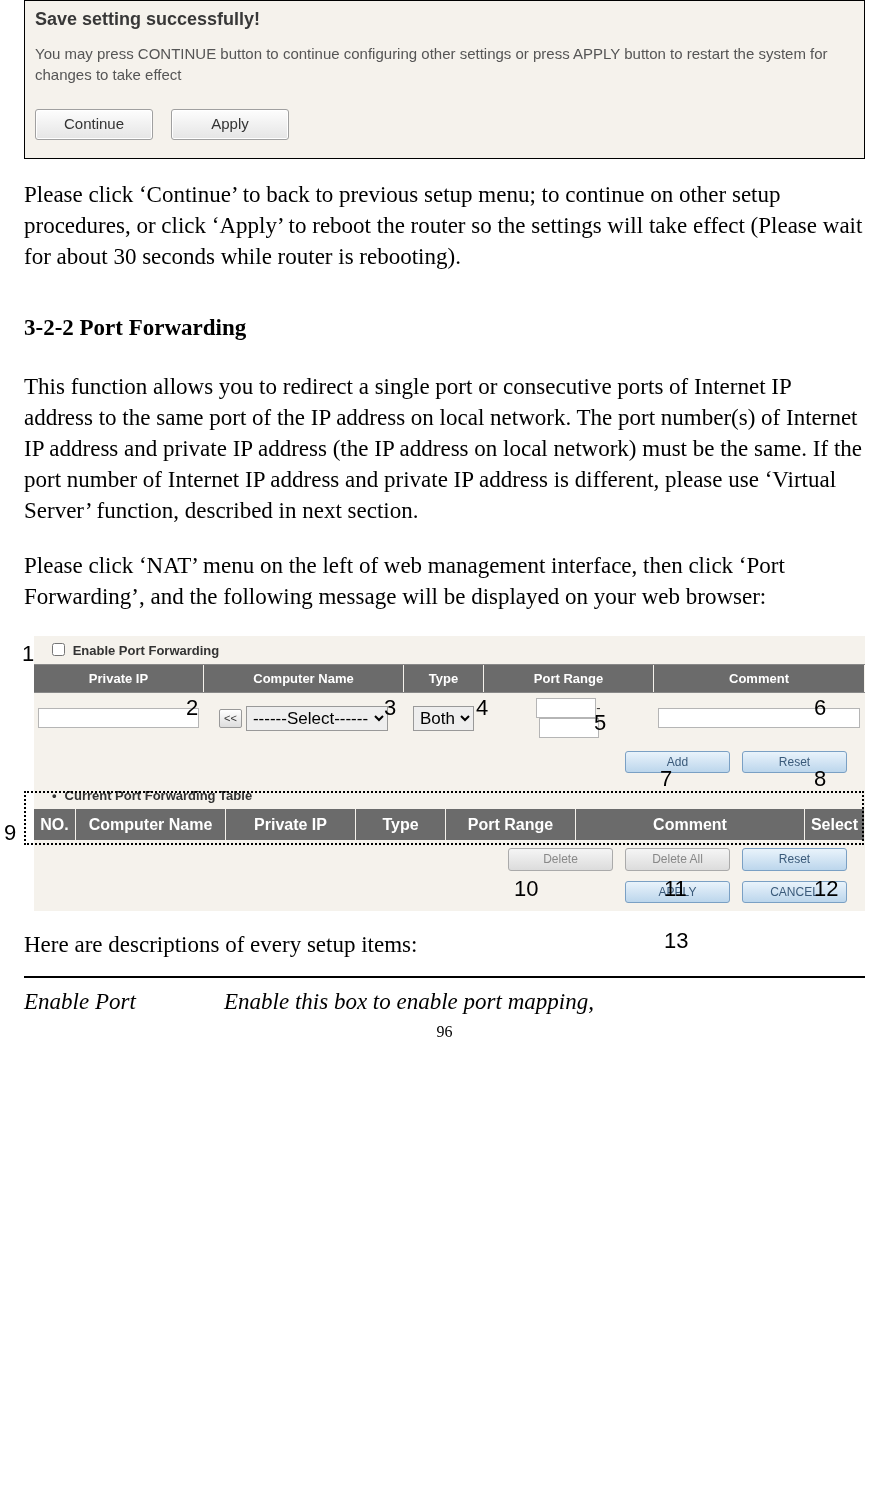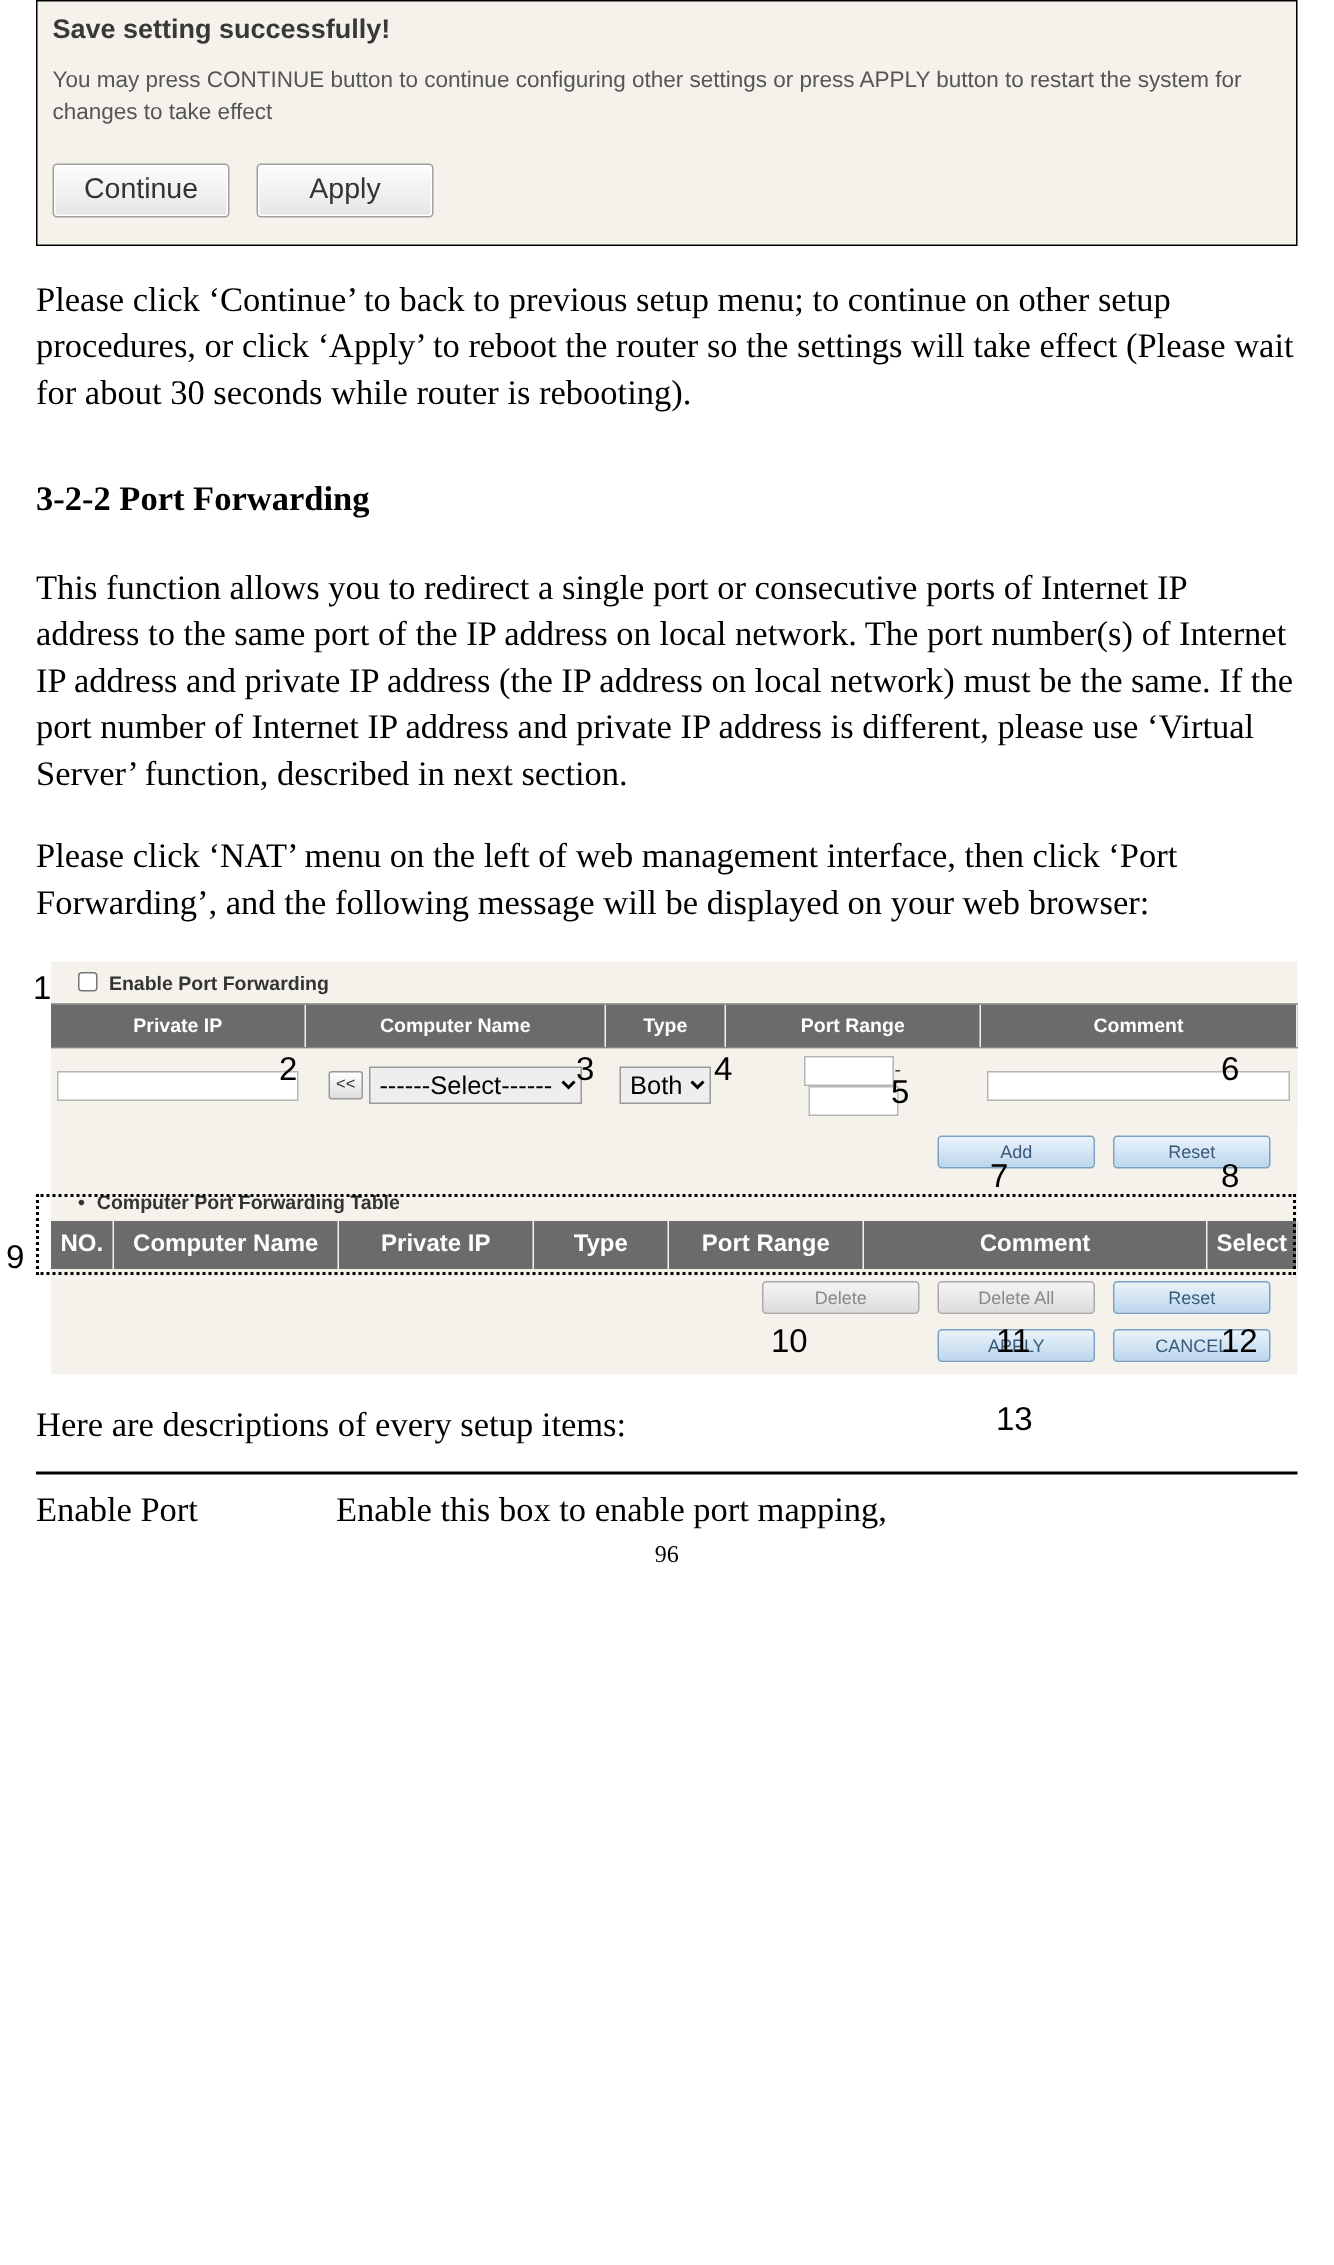--- a/index.html
+++ b/index.html
@@ -35,21 +35,21 @@
     padding: 0 10px 24px 10px;
     line-height: 1.4;
   }
   .dialog-btns {
     padding: 0 10px;
     display: flex;
     gap: 18px;
   }
   .winbtn {
     font-family: Arial, sans-serif;
-    font-size: 19px;
+    font-size: 15px;
     color: #333;
     background: linear-gradient(#fdfdfd,#e5e5e5);
     border: 1px solid #a0a0a0;
     border-radius: 3px;
     min-width: 118px;
     padding: 4px 0;
     text-align: center;
     box-shadow: 0 0 0 1px #fff inset;
   }
 
@@ -126,21 +126,21 @@
     color:#000;
   }
   .dotted-box{
     position:absolute;
     border:2px dotted #000;
     pointer-events:none;
   }
 
   .desc-line { margin-top:8px;}
   hr.rule { border:none; border-top:2px solid #000; margin:16px 0 8px 0;}
-  .def-row { display:flex; }
+  .def-row { display:flex; font-style:italic; }
   .def-term { flex:0 0 200px; }
   .def-body { flex:1; }
   .page-num { text-align:center; font-size:16px; font-style:normal; margin-top:4px;}
 </style>
 </head>
 <body>
 
 <div class="page">
 
   <div class="dialog-shot">
@@ -199,21 +199,21 @@
           </div>
         </div>
         <div class="c-comment"><input class="tinput" style=""></div>
       </div>
 
       <div class="btn-row">
         <div class="router-btn">Add</div>
         <div class="router-btn">Reset</div>
       </div>
 
-      <div class="pf-sub-title">Computer Port Forwarding Table</div>
+      <div class="pf-sub-title">Current Port Forwarding Table</div>
 
       <div class="pf-table-head2">
         <div class="d-no">NO.</div>
         <div class="d-comp">Computer Name</div>
         <div class="d-priv">Private IP</div>
         <div class="d-type">Type</div>
         <div class="d-range">Port Range</div>
         <div class="d-comment">Comment</div>
         <div class="d-sel">Select</div>
       </div>

